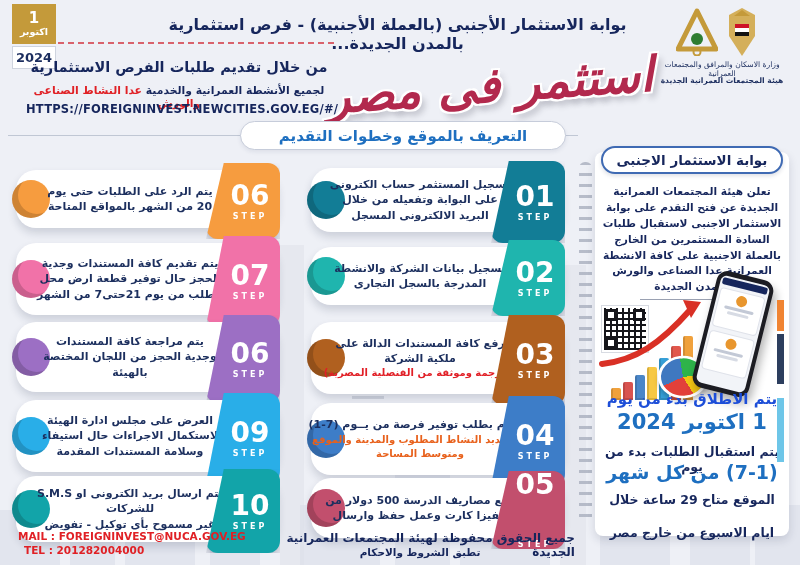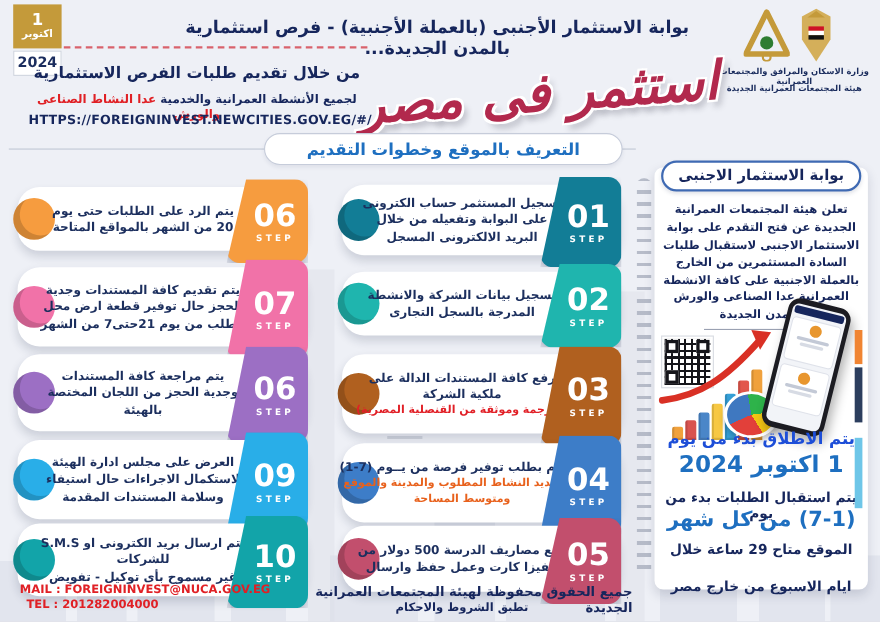--- a/index.html
+++ b/index.html
@@ -16,21 +16,21 @@
   .badge-gold { left:12px; top:4px; width:44px; height:40px; background:#c49a3a; color:#fff;
     display:flex; flex-direction:column; align-items:center; justify-content:center; line-height:1.05; }
   .badge-day { font-size:15px; font-weight:bold; }
   .badge-month { font-size:9.5px; font-weight:bold; }
   .badge-year { left:12px; top:46px; width:44px; height:23px; background:#fff; border:1px solid #cfd4de;
     display:flex; align-items:center; justify-content:center; font-size:13px; font-weight:bold; color:#1b2d5e; }
 
   
   .hdr-title { left:145px; top:15px; width:505px; font-size:16px; font-weight:bold; color:#16265c; text-align:center; }
   .hdr-redline { left:58px; top:42px; width:276px; border-top:2px dashed #d64a55; opacity:.85; }
-  .ministry { left:650px; top:60px; width:144px; font-size:7.6px; font-weight:bold; color:#1b2d5e; text-align:center; }
+  .ministry { left:650px; top:60px; width:144px; font-size:7.6px; font-weight:normal; color:#1b2d5e; text-align:center; }
   .authority { left:650px; top:76px; width:144px; font-size:7.6px; font-weight:bold; color:#1b2d5e; text-align:center; }
 
   
   .intro1 { left:26px; top:59px; width:306px; font-size:14.5px; font-weight:bold; color:#16265c; text-align:center; }
   .intro2 { left:16px; top:84px; width:326px; font-size:10.8px; font-weight:bold; color:#16265c; text-align:center; }
   .intro2 .red { color:#e02025; }
   .url { left:26px; top:102px; width:306px; font-size:11.5px; font-weight:bold; color:#16265c; text-align:center; letter-spacing:.2px; }
 
   
   .callig { left:330px; top:46px; width:320px; height:78px; display:flex; align-items:center; justify-content:center;
@@ -241,21 +241,21 @@
 
   <div class="step" style="left:311px; top:478px; width:252px; height:60px;">
     <div class="pill">
       <span class="notch" style="background: rgb(194, 79, 109);"></span>
       <div class="texts" dir="rtl">
         <span class="ln">دفع مصاريف الدرسة 500 دولار من</span>
         <span class="ln">الفيزا كارت وعمل حفظ وارسال</span>
         <span class="ln"></span>
       </div>
     </div>
-    <div class="flag" style="background: rgb(194, 79, 109);">
+    <div class="flag" style="background: rgb(194, 79, 109); justify-content: space-between;">
       <span class="num">05</span>
       <span class="steplbl">STEP</span>
     </div>
   </div>
 
   <div class="step" style="left:16px; top:170px; width:262px; height:58px;">
     <div class="pill">
       <span class="notch" style="background: rgb(246, 156, 63);"></span>
       <div class="texts" dir="rtl">
         <span class="ln">يتم الرد على الطلبات حتى يوم</span>

